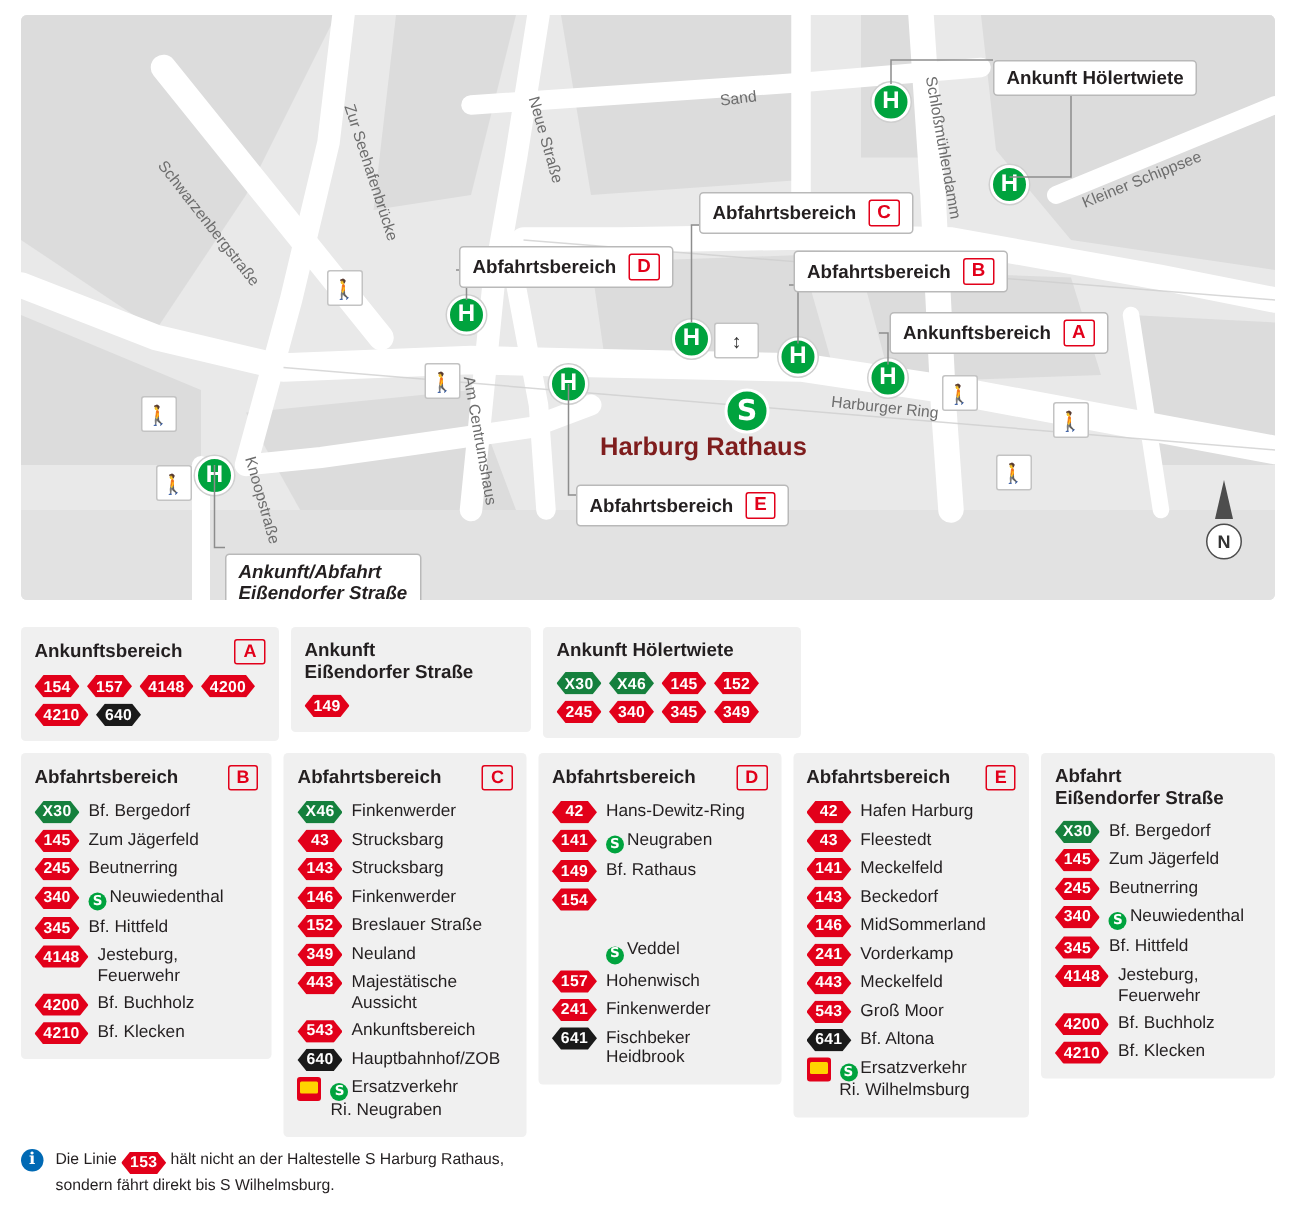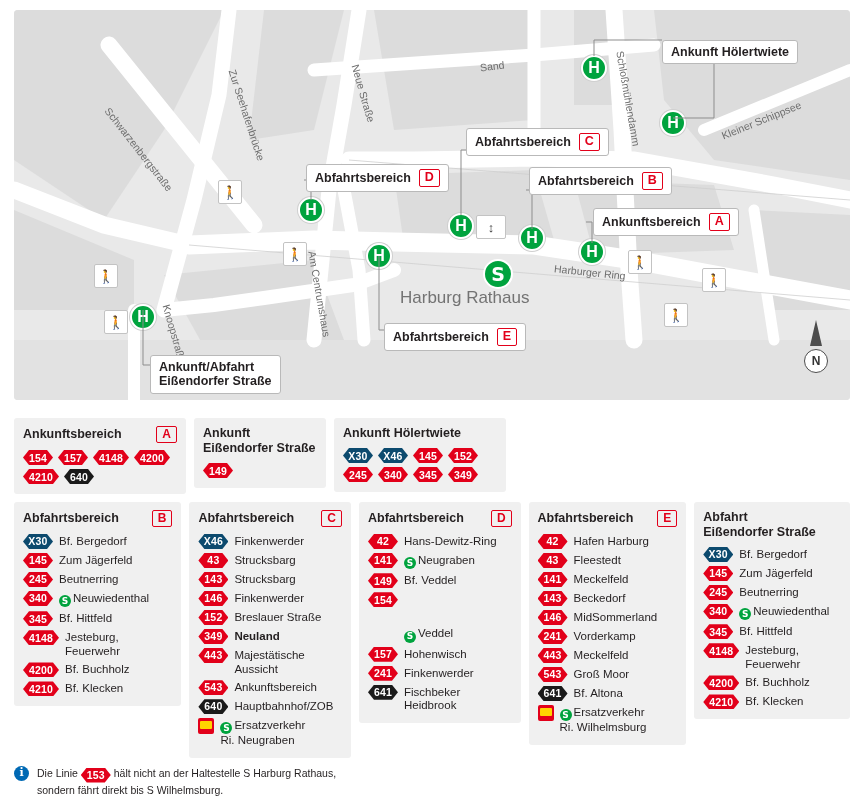--- a/index.html
+++ b/index.html
@@ -71,22 +71,22 @@
     color: #fff;
     font-weight: 700;
     font-size: 19px;
     font-family: "DejaVu Sans", sans-serif;
     display:flex; align-items:center; justify-content:center;
     border: 2px solid #fff;
   }
   .station-name {
     position: absolute;
     font-size: 17px;
-    font-weight: 400;
-    color: #737373;
+    font-weight: 700;
+    color: #7f1d1d;
     white-space: nowrap;
   }
   .picto {
     position: absolute;
     width: 24px; height: 24px;
     background: #ffffff;
     border: 1px solid #c3c3c3;
     border-radius: 2px;
     display:flex; align-items:center; justify-content:center;
     font-size: 13px;
@@ -162,21 +162,21 @@
     padding: 0 4px;
     font-size: 10.5px;
     font-weight: 700;
     color: #ffffff;
     background: #e2001a;
     -webkit-clip-path: polygon(6px 0, calc(100% - 6px) 0, 100% 50%, calc(100% - 6px) 100%, 6px 100%, 0 50%);
     clip-path: polygon(6px 0, calc(100% - 6px) 0, 100% 50%, calc(100% - 6px) 100%, 6px 100%, 0 50%);
     letter-spacing: 0.2px;
     flex: 0 0 auto;
   }
-  .lb.green { background: #0c4a6e; }
+  .lb.green { background: #15803d; }
   .lb.black { background: #1a1a1a; }
   .lb.wide { min-width: 36px; }
 
   .badgewrap { display: flex; flex-wrap: wrap; gap: 4px 5px; }
 
   .dest-list { display: flex; flex-direction: column; gap: 4px; }
   .dest {
     display: flex;
     align-items: flex-start;
     gap: 6px;
@@ -333,21 +333,21 @@
     <span class="boxletter">B</span>
   </div>
   <div class="label-box" style="left:579px; top:198px;">
     <span>Ankunftsbereich</span>
     <span class="boxletter">A</span>
   </div>
   <div class="label-box" style="left:370px; top:313px;">
     <span>Abfahrtsbereich</span>
     <span class="boxletter">E</span>
   </div>
-  <div class="label-box plain" style="left:136px; top:345px;">
+  <div class="label-box plain" style="left:136px; top:359px;font-style:italic;">
     <span style="white-space:pre-line">Ankunft/Abfahrt
 Eißendorfer Straße</span>
   </div>
 
   <div class="compass" style="left:790px; top:310px;">
     <div class="needle"></div>
     <div class="ncircle">N</div>
   </div>
 </div>
 
@@ -362,21 +362,21 @@
       <div class="badgewrap">
         <span class="lb">154</span>
         <span class="lb">157</span>
         <span class="lb wide">4148</span>
         <span class="lb wide">4200</span>
         <span class="lb wide">4210</span>
         <span class="lb black">640</span>
       </div>
     </div>
 
-    <div class="panel" style="width:132px; min-height:64px;">
+    <div class="panel" style="width:160px; min-height:64px;">
       <h4>
         <span class="ttl">Ankunft
 Eißendorfer Straße</span>
       </h4>
       <div class="badgewrap">
         <span class="lb">149</span>
       </div>
     </div>
 
     <div class="panel" style="width:172px; min-height:64px;">
@@ -459,21 +459,21 @@
           <div class="dest">
             <span class="lb">146</span>
             <span class="txt" style="white-space: pre-line;">Finkenwerder</span>
           </div>
           <div class="dest">
             <span class="lb">152</span>
             <span class="txt" style="white-space: pre-line;">Breslauer Straße</span>
           </div>
           <div class="dest">
             <span class="lb">349</span>
-            <span class="txt" style="white-space: pre-line; font-weight: bold;">Neuland</span>
+            <span class="txt" style="white-space: pre-line;">Neuland</span>
           </div>
           <div class="dest">
             <span class="lb">443</span>
             <span class="txt" style="white-space: pre-line;">Majestätische
 Aussicht</span>
           </div>
           <div class="dest">
             <span class="lb">543</span>
             <span class="txt" style="white-space: pre-line;">Ankunftsbereich</span>
           </div>
@@ -497,21 +497,21 @@
           <div class="dest">
             <span class="lb">42</span>
             <span class="txt" style="white-space: pre-line;">Hans-Dewitz-Ring</span>
           </div>
           <div class="dest">
             <span class="lb">141</span>
             <span class="txt" style="white-space: pre-line;"><span class="s-icon">S</span>Neugraben</span>
           </div>
           <div class="dest">
             <span class="lb">149</span>
-            <span class="txt" style="white-space: pre-line;">Bf. Veddel</span>
+            <span class="txt" style="white-space: pre-line;">Bf. Rathaus</span>
           </div>
           <div class="dest">
             <span class="lb">154</span>
             <span class="txt" style="white-space: pre-line; margin-top: 34px;"><span class="s-icon">S</span>Veddel</span>
           </div>
           <div class="dest">
             <span class="lb">157</span>
             <span class="txt" style="white-space: pre-line;">Hohenwisch</span>
           </div>
           <div class="dest">

